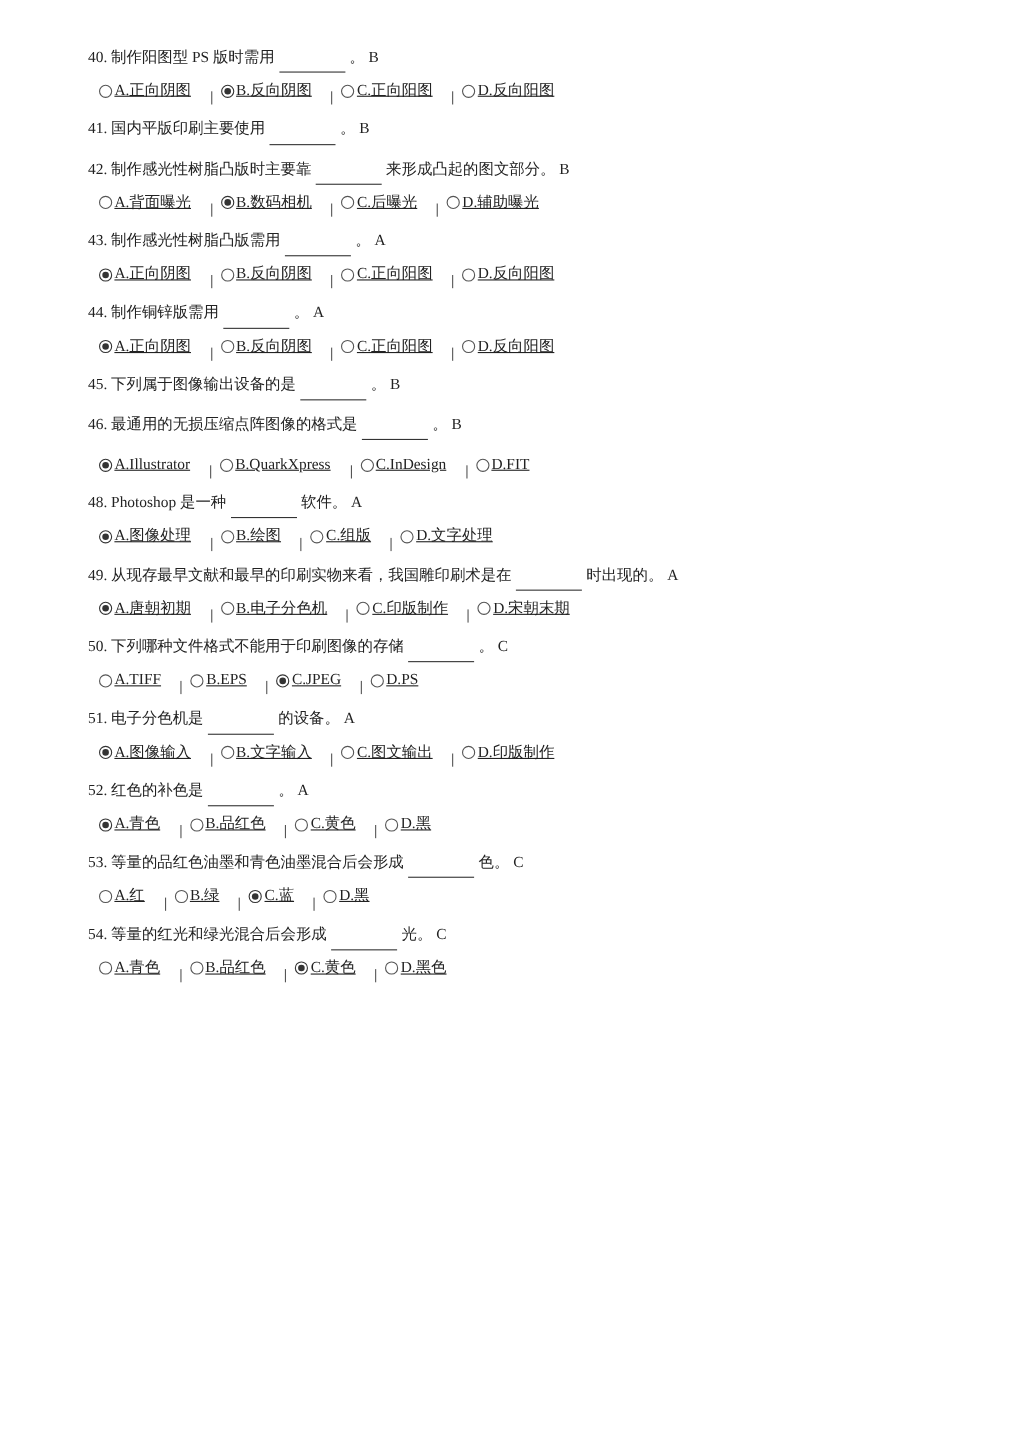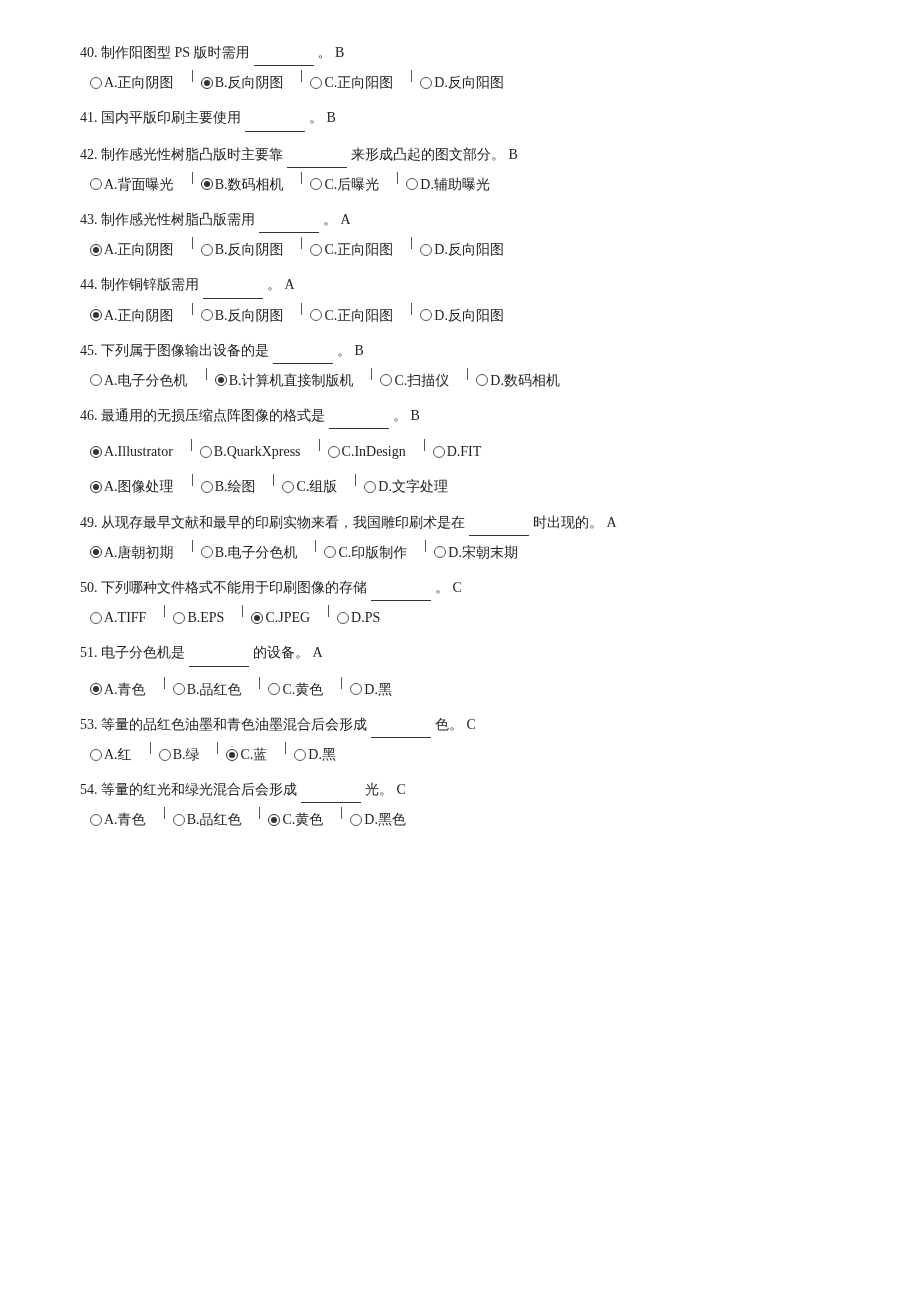--- a/index.html
+++ b/index.html
@@ -12,25 +12,26 @@
       line-height: 1.8;
     }
     .question-block {
       margin-bottom: 10px;
     }
     .question-text {
       margin-bottom: 4px;
     }
     .options-row {
       display: flex;
-      align-items: flex-start;
+      align-items: flex-end;
       flex-wrap: wrap;
       gap: 13px 6px;
       margin-bottom: 6px;
       padding-left: 10px;
+      text-decoration: underline;
     }
     .option-item {
       display: flex;
       align-items: center;
       gap: 2px;
       margin-right: 10px;
     }
     .radio-circle {
       width: 12px;
       height: 12px;
@@ -164,41 +165,20 @@
         </div>
         <span class="separator"></span>
         <div class="option-item">
           <span class="radio-circle"></span>
           <span>D.反向阳图</span>
         </div>
       </div>
     </div>
     <div class="question-block">
       <div class="question-text">45.  下列属于图像输出设备的是<span class="blank">&nbsp;&nbsp;&nbsp;&nbsp;&nbsp;&nbsp;&nbsp;&nbsp;</span>。 B</div>
-      <div class="options-row">
-        <div class="option-item">
-          <span class="radio-circle"></span>
-          <span>A.电子分色机</span>
-        </div>
-        <span class="separator"></span>
-        <div class="option-item">
-          <span class="radio-circle selected"></span>
-          <span>B.计算机直接制版机</span>
-        </div>
-        <span class="separator"></span>
-        <div class="option-item">
-          <span class="radio-circle"></span>
-          <span>C.扫描仪</span>
-        </div>
-        <span class="separator"></span>
-        <div class="option-item">
-          <span class="radio-circle"></span>
-          <span>D.数码相机</span>
-        </div>
-      </div>
     </div>
     <div class="question-block">
       <div class="question-text">46.  最通用的无损压缩点阵图像的格式是<span class="blank">&nbsp;&nbsp;&nbsp;&nbsp;&nbsp;&nbsp;&nbsp;&nbsp;</span>。 B</div>
     </div>
     <div class="question-block">
       <div class="options-row">
         <div class="option-item">
           <span class="radio-circle selected"></span>
           <span>A.Illustrator</span>
         </div>
@@ -213,20 +193,21 @@
           <span>C.InDesign</span>
         </div>
         <span class="separator"></span>
         <div class="option-item">
           <span class="radio-circle"></span>
           <span>D.FIT</span>
         </div>
       </div>
     </div>
     <div class="question-block">
+      <div class="question-text">48. Photoshop 是一种<span class="blank">&nbsp;&nbsp;&nbsp;&nbsp;&nbsp;&nbsp;&nbsp;&nbsp;</span>软件。 A</div>
       <div class="options-row">
         <div class="option-item">
           <span class="radio-circle selected"></span>
           <span>A.图像处理</span>
         </div>
         <span class="separator"></span>
         <div class="option-item">
           <span class="radio-circle"></span>
           <span>B.绘图</span>
         </div>
@@ -285,22 +266,44 @@
         </div>
         <span class="separator"></span>
         <div class="option-item">
           <span class="radio-circle"></span>
           <span>D.PS</span>
         </div>
       </div>
     </div>
     <div class="question-block">
       <div class="question-text">51.  电子分色机是<span class="blank">&nbsp;&nbsp;&nbsp;&nbsp;&nbsp;&nbsp;&nbsp;&nbsp;</span>的设备。 A</div>
-    </div>
-    <div class="question-block">
+      <div class="options-row">
+        <div class="option-item">
+          <span class="radio-circle selected"></span>
+          <span>A.图像输入</span>
+        </div>
+        <span class="separator"></span>
+        <div class="option-item">
+          <span class="radio-circle"></span>
+          <span>B.文字输入</span>
+        </div>
+        <span class="separator"></span>
+        <div class="option-item">
+          <span class="radio-circle"></span>
+          <span>C.图文输出</span>
+        </div>
+        <span class="separator"></span>
+        <div class="option-item">
+          <span class="radio-circle"></span>
+          <span>D.印版制作</span>
+        </div>
+      </div>
+    </div>
+    <div class="question-block">
+      <div class="question-text">52.  红色的补色是<span class="blank">&nbsp;&nbsp;&nbsp;&nbsp;&nbsp;&nbsp;&nbsp;&nbsp;</span>。 A</div>
       <div class="options-row">
         <div class="option-item">
           <span class="radio-circle selected"></span>
           <span>A.青色</span>
         </div>
         <span class="separator"></span>
         <div class="option-item">
           <span class="radio-circle"></span>
           <span>B.品红色</span>
         </div>

